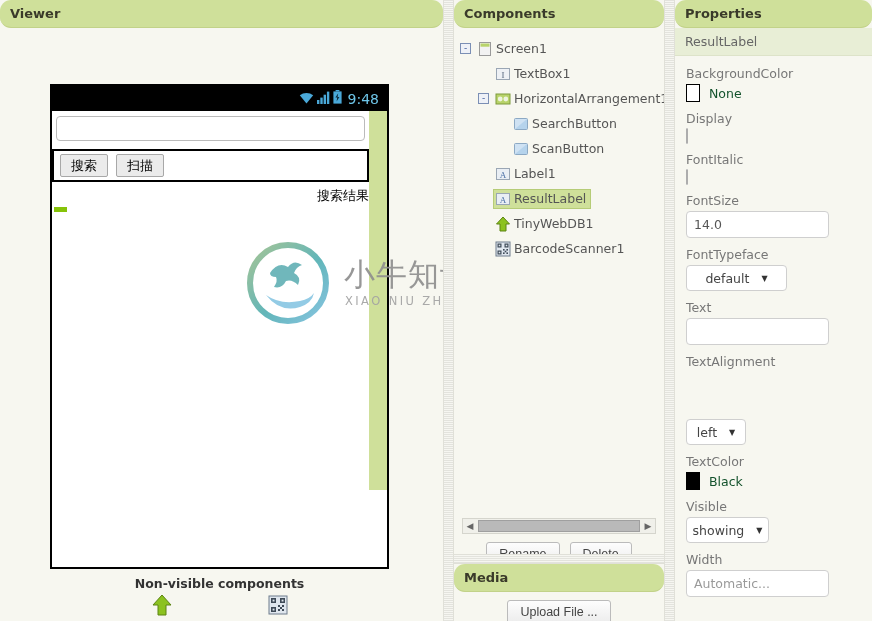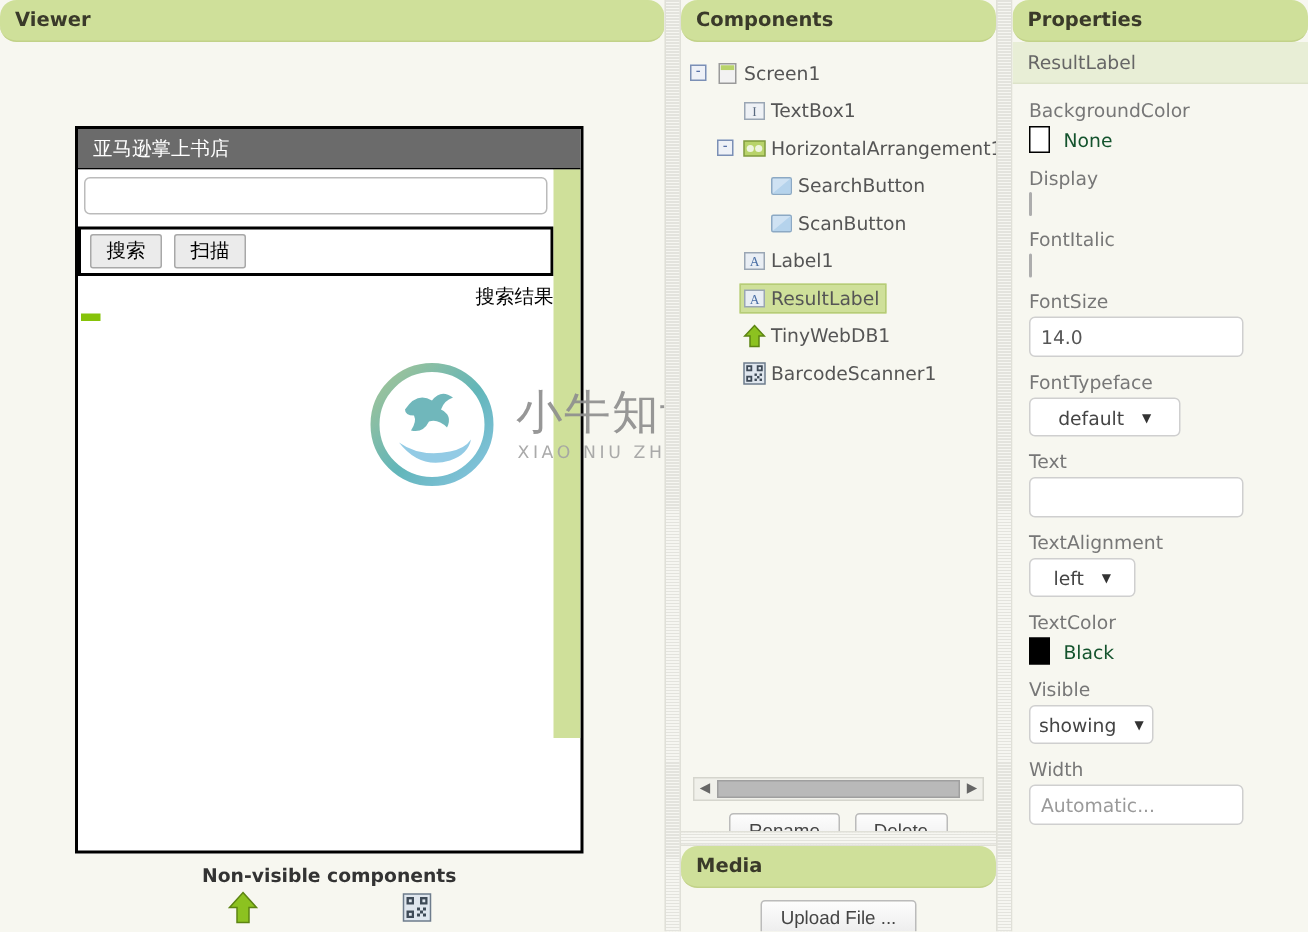--- a/index.html
+++ b/index.html
@@ -252,38 +252,59 @@
     border: 1px solid #cfcfcf;
     border-radius: 4px;
     font-size: 12.5px;
     color: #444;
     padding: 4px 6px;
     display: inline-flex; align-items: center; justify-content: center;
     gap: 12px;
   }
   .psel .caret { font-size: 8px; color: #333; }
   .w-typeface { width: 101px; }
-  .w-align { width: 71px; }
+  .w-align { width: 60px; margin-top: 47px; }
   .w-visible { width: 83px; }
 </style>
 </head>
 <body>
 
 <div id="root">
 
   <div id="viewer">
     <div class="panel-header">Viewer</div>
     <div id="viewer-body">
 
 
       <div id="phone">
-
-        <div id="titlebar">
-          <span>亚马逊掌上书店</span>
-        </div>
+        <div id="statusbar">
+          <span class="sb-icon">
+            <svg width="15" height="13" viewBox="0 0 15 13">
+                <path d="M7.5 12.5 L0.8 4.3 A10.5 10.5 0 0 1 14.2 4.3 Z" fill="#4aa8d8"></path>
+                <path d="M7.5 12.5 L2.4 6.2 A8 8 0 0 1 12.6 6.2 Z" fill="#000" opacity="0"></path>
+              </svg>
+          </span>
+          <span class="sb-icon">
+            <svg width="13" height="13" viewBox="0 0 13 13">
+              <rect x="0" y="9" width="2.4" height="4" fill="#4aa8d8"></rect>
+              <rect x="3.3" y="6.6" width="2.4" height="6.4" fill="#4aa8d8"></rect>
+              <rect x="6.6" y="3.7" width="2.4" height="9.3" fill="#4aa8d8"></rect>
+              <rect x="9.9" y="0.6" width="2.4" height="12.4" fill="#4aa8d8"></rect>
+            </svg>
+          </span>
+          <span class="sb-icon">
+            <svg width="9" height="14" viewBox="0 0 9 14">
+              <rect x="2.6" y="0" width="3.8" height="1.4" fill="#4aa8d8"></rect>
+              <rect x="0.4" y="1.4" width="8.2" height="12.2" fill="#4aa8d8"></rect>
+              <path d="M5.2 3.2 L2.4 7.6 L4.2 7.6 L3.6 11.6 L6.4 6.9 L4.6 6.9 Z" fill="#0c2c3c"></path>
+            </svg>
+          </span>
+          <span class="time">9:48</span>
+        </div>
+
 
         <div id="screenbody">
           <div id="formcol">
             <div id="textbox1"></div>
             <div id="harr">
               <span class="androidbtn">搜索</span>
               <span class="androidbtn">扫描</span>
             </div>
             <div id="label1">搜索结果</div>
             <div id="resultlabel"></div>

